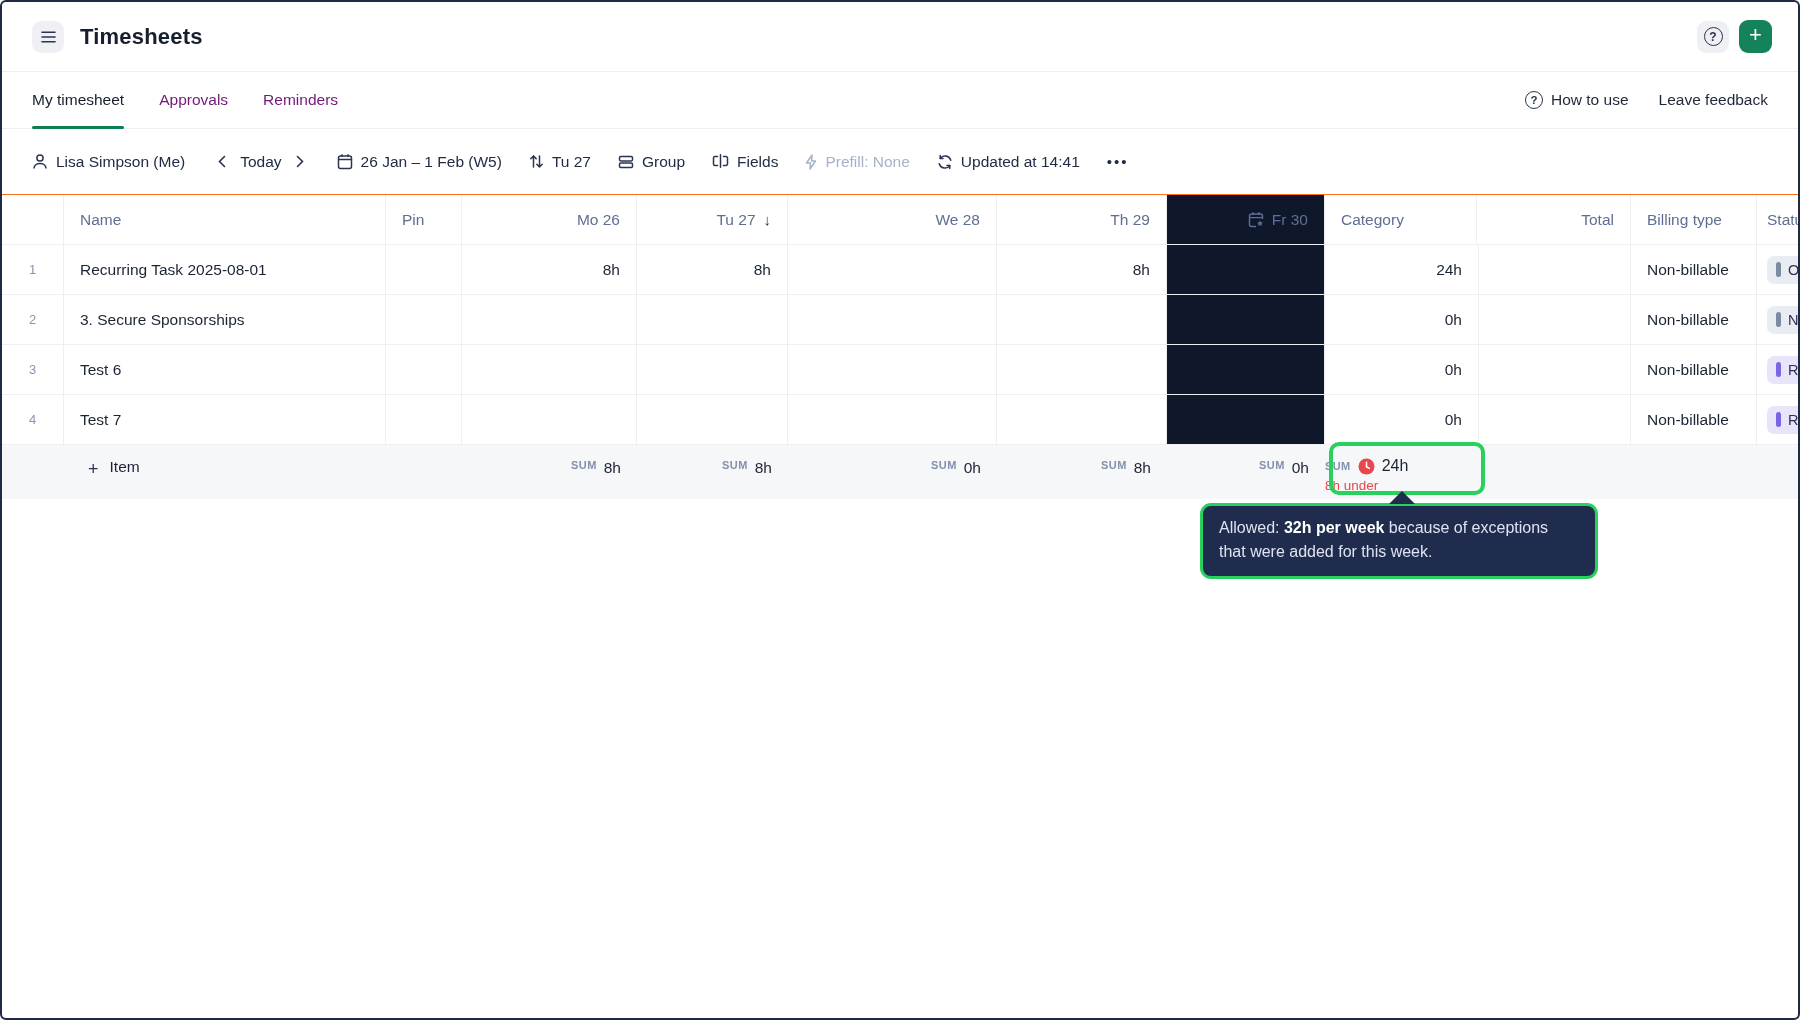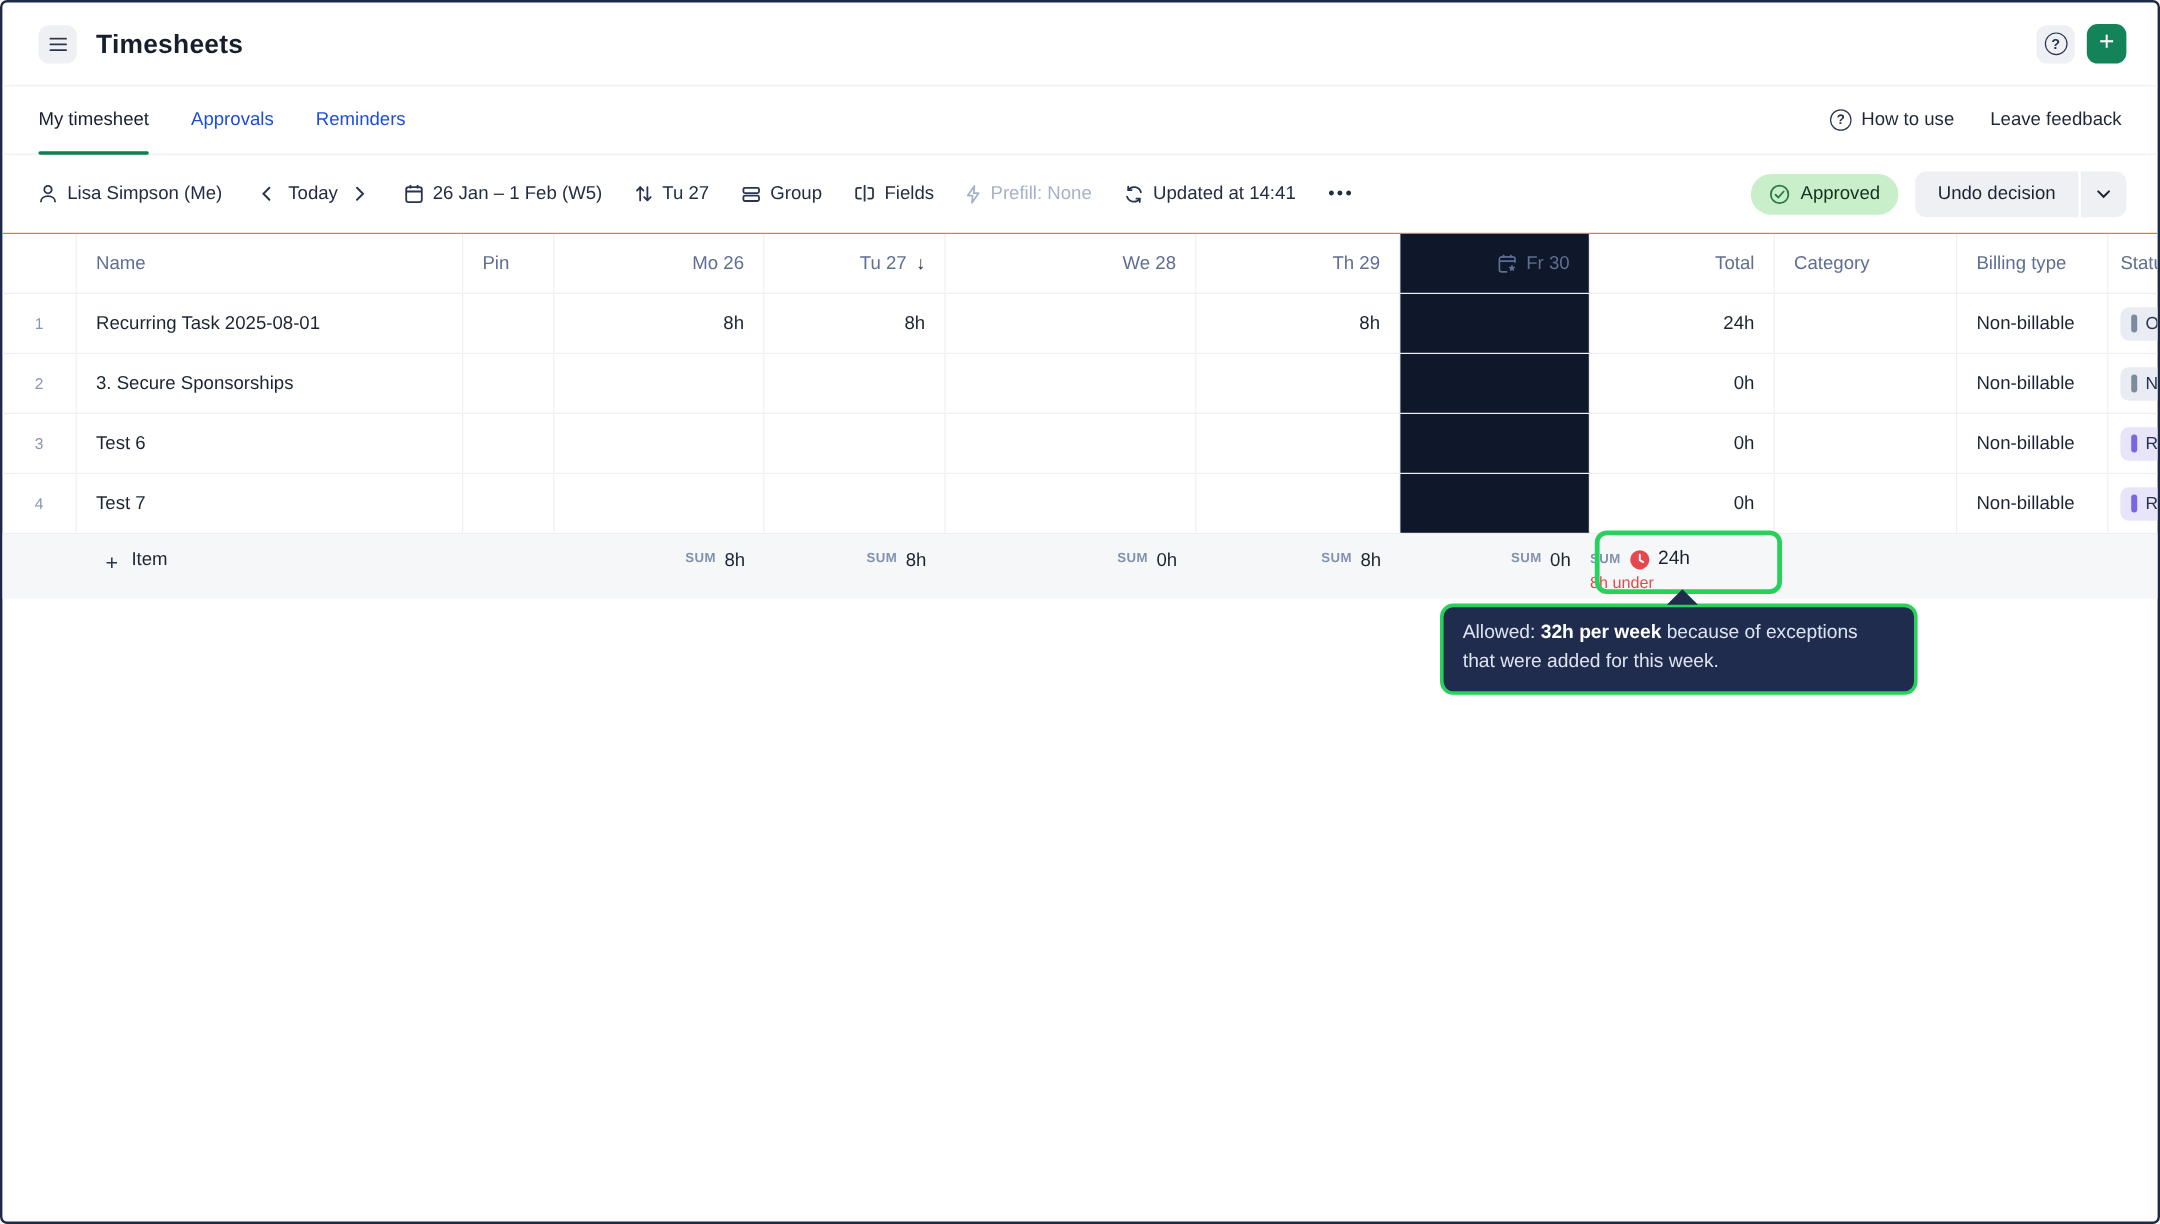--- a/index.html
+++ b/index.html
@@ -23,21 +23,21 @@
                  display:flex; align-items:center; justify-content:center;
                  font-size:12px; font-weight:700; color:#2a3450; }
   .plus-btn { width:33px; height:33px; background:#15835a; border-radius:9px; border:none;
               color:#fff; font-size:22px; line-height:1; display:flex; align-items:center;
               justify-content:center; cursor:pointer; padding-bottom:3px; }
 
   
   .tabbar { height:57px; display:flex; align-items:stretch; justify-content:space-between;
             padding:0 30px; border-bottom:1px solid #eceef3; }
   .tabs { display:flex; gap:35px; }
-  .tab { display:flex; align-items:center; font-size:15.5px; color:#1d4ed8;
+  .tab { display:flex; align-items:center; font-size:15.5px; color:#701a75;
          position:relative; cursor:pointer; }
   .tab.active { color:#171f2e; }
   .tab.active::after { content:""; position:absolute; left:0; right:0; bottom:-1px;
                        height:3px; background:#0c7f4e; border-radius:2px; }
   .tab-actions { display:flex; align-items:center; gap:30px; font-size:15.5px; color:#1f2838; }
   .tab-action { display:flex; align-items:center; gap:8px; cursor:pointer; }
   .q-circle { width:18px; height:18px; border:1.5px solid #2a3450; border-radius:50%;
               display:flex; align-items:center; justify-content:center;
               font-size:11.5px; font-weight:700; color:#2a3450; }
 
@@ -246,41 +246,20 @@
               <path d="M13.8 6.2 A6 6 0 0 0 3.2 4.4"></path>
               <path d="M3.2 4.4 V1.6 M3.2 4.4 H6"></path>
               <path d="M2.2 9.8 A6 6 0 0 0 12.8 11.6"></path>
               <path d="M12.8 11.6 V14.4 M12.8 11.6 H10"></path>
             </svg>
         </span>
         <span>Updated at 14:41</span>
       </div>
       <div class="ellipsis">•••</div>
     </div>
-    <div class="toolbar-right">
-      <div class="approved-badge">
-        <span>
-          <svg width="18" height="18" viewBox="0 0 18 18" fill="none" stroke="#2a7a45" stroke-width="1.5">
-              <circle cx="9" cy="9" r="7.3"></circle>
-              <path d="M5.6 9.3 L8 11.6 L12.4 6.6" stroke-linecap="round" stroke-linejoin="round"></path>
-            </svg>
-        </span>
-        <span>Approved</span>
-      </div>
-      <div class="undo-split">
-        <button class="undo-main">Undo decision</button>
-        <button class="undo-caret">
-          <span>
-            <svg width="12" height="8" viewBox="0 0 12 8" fill="none" stroke="#1c2433" stroke-width="1.7" stroke-linecap="round">
-                <path d="M1.5 1.5 L6 6 L10.5 1.5"></path>
-              </svg>
-          </span>
-        </button>
-      </div>
-    </div>
   </div>
 
   <div class="table">
 
     <div class="trow thead">
       <div class="cell c-num"></div>
       <div class="cell c-name">Name</div>
       <div class="cell c-pin">Pin</div>
       <div class="cell c-mo num-col-r">Mo 26</div>
       <div class="cell c-tu num-col-r">
@@ -294,22 +273,22 @@
           <svg width="16" height="17" viewBox="0 0 16 17" fill="none" stroke="#5f6e92" stroke-width="1.4">
               <path d="M14.5 8 V5 a2 2 0 0 0 -2 -2 H3.5 a2 2 0 0 0 -2 2 v8.5 a2 2 0 0 0 2 2 H8"></path>
               <line x1="1.5" y1="6.6" x2="14.5" y2="6.6"></line>
               <line x1="5" y1="1.2" x2="5" y2="4"></line>
               <line x1="11" y1="1.2" x2="11" y2="4"></line>
               <path d="M12 9.5 l0.9 1.8 2 0.3 -1.45 1.4 0.35 2 -1.8 -0.95 -1.8 0.95 0.35 -2 -1.45 -1.4 2 -0.3 Z" fill="#5f6e92" stroke="none"></path>
             </svg>
         </span>
         <span>Fr 30</span>
       </div>
+      <div class="cell c-cat">Category</div>
       <div class="cell c-total num-col-r">Total</div>
-      <div class="cell c-cat">Category</div>
       <div class="cell c-bill">Billing type</div>
       <div class="cell c-status">Status</div>
     </div>
 
     <div class="trow tr">
       <div class="cell c-num">1</div>
       <div class="cell c-name">Recurring Task 2025-08-01</div>
       <div class="cell c-pin"></div>
       <div class="cell c-mo num-col-r">8h</div>
       <div class="cell c-tu num-col-r">8h</div>

